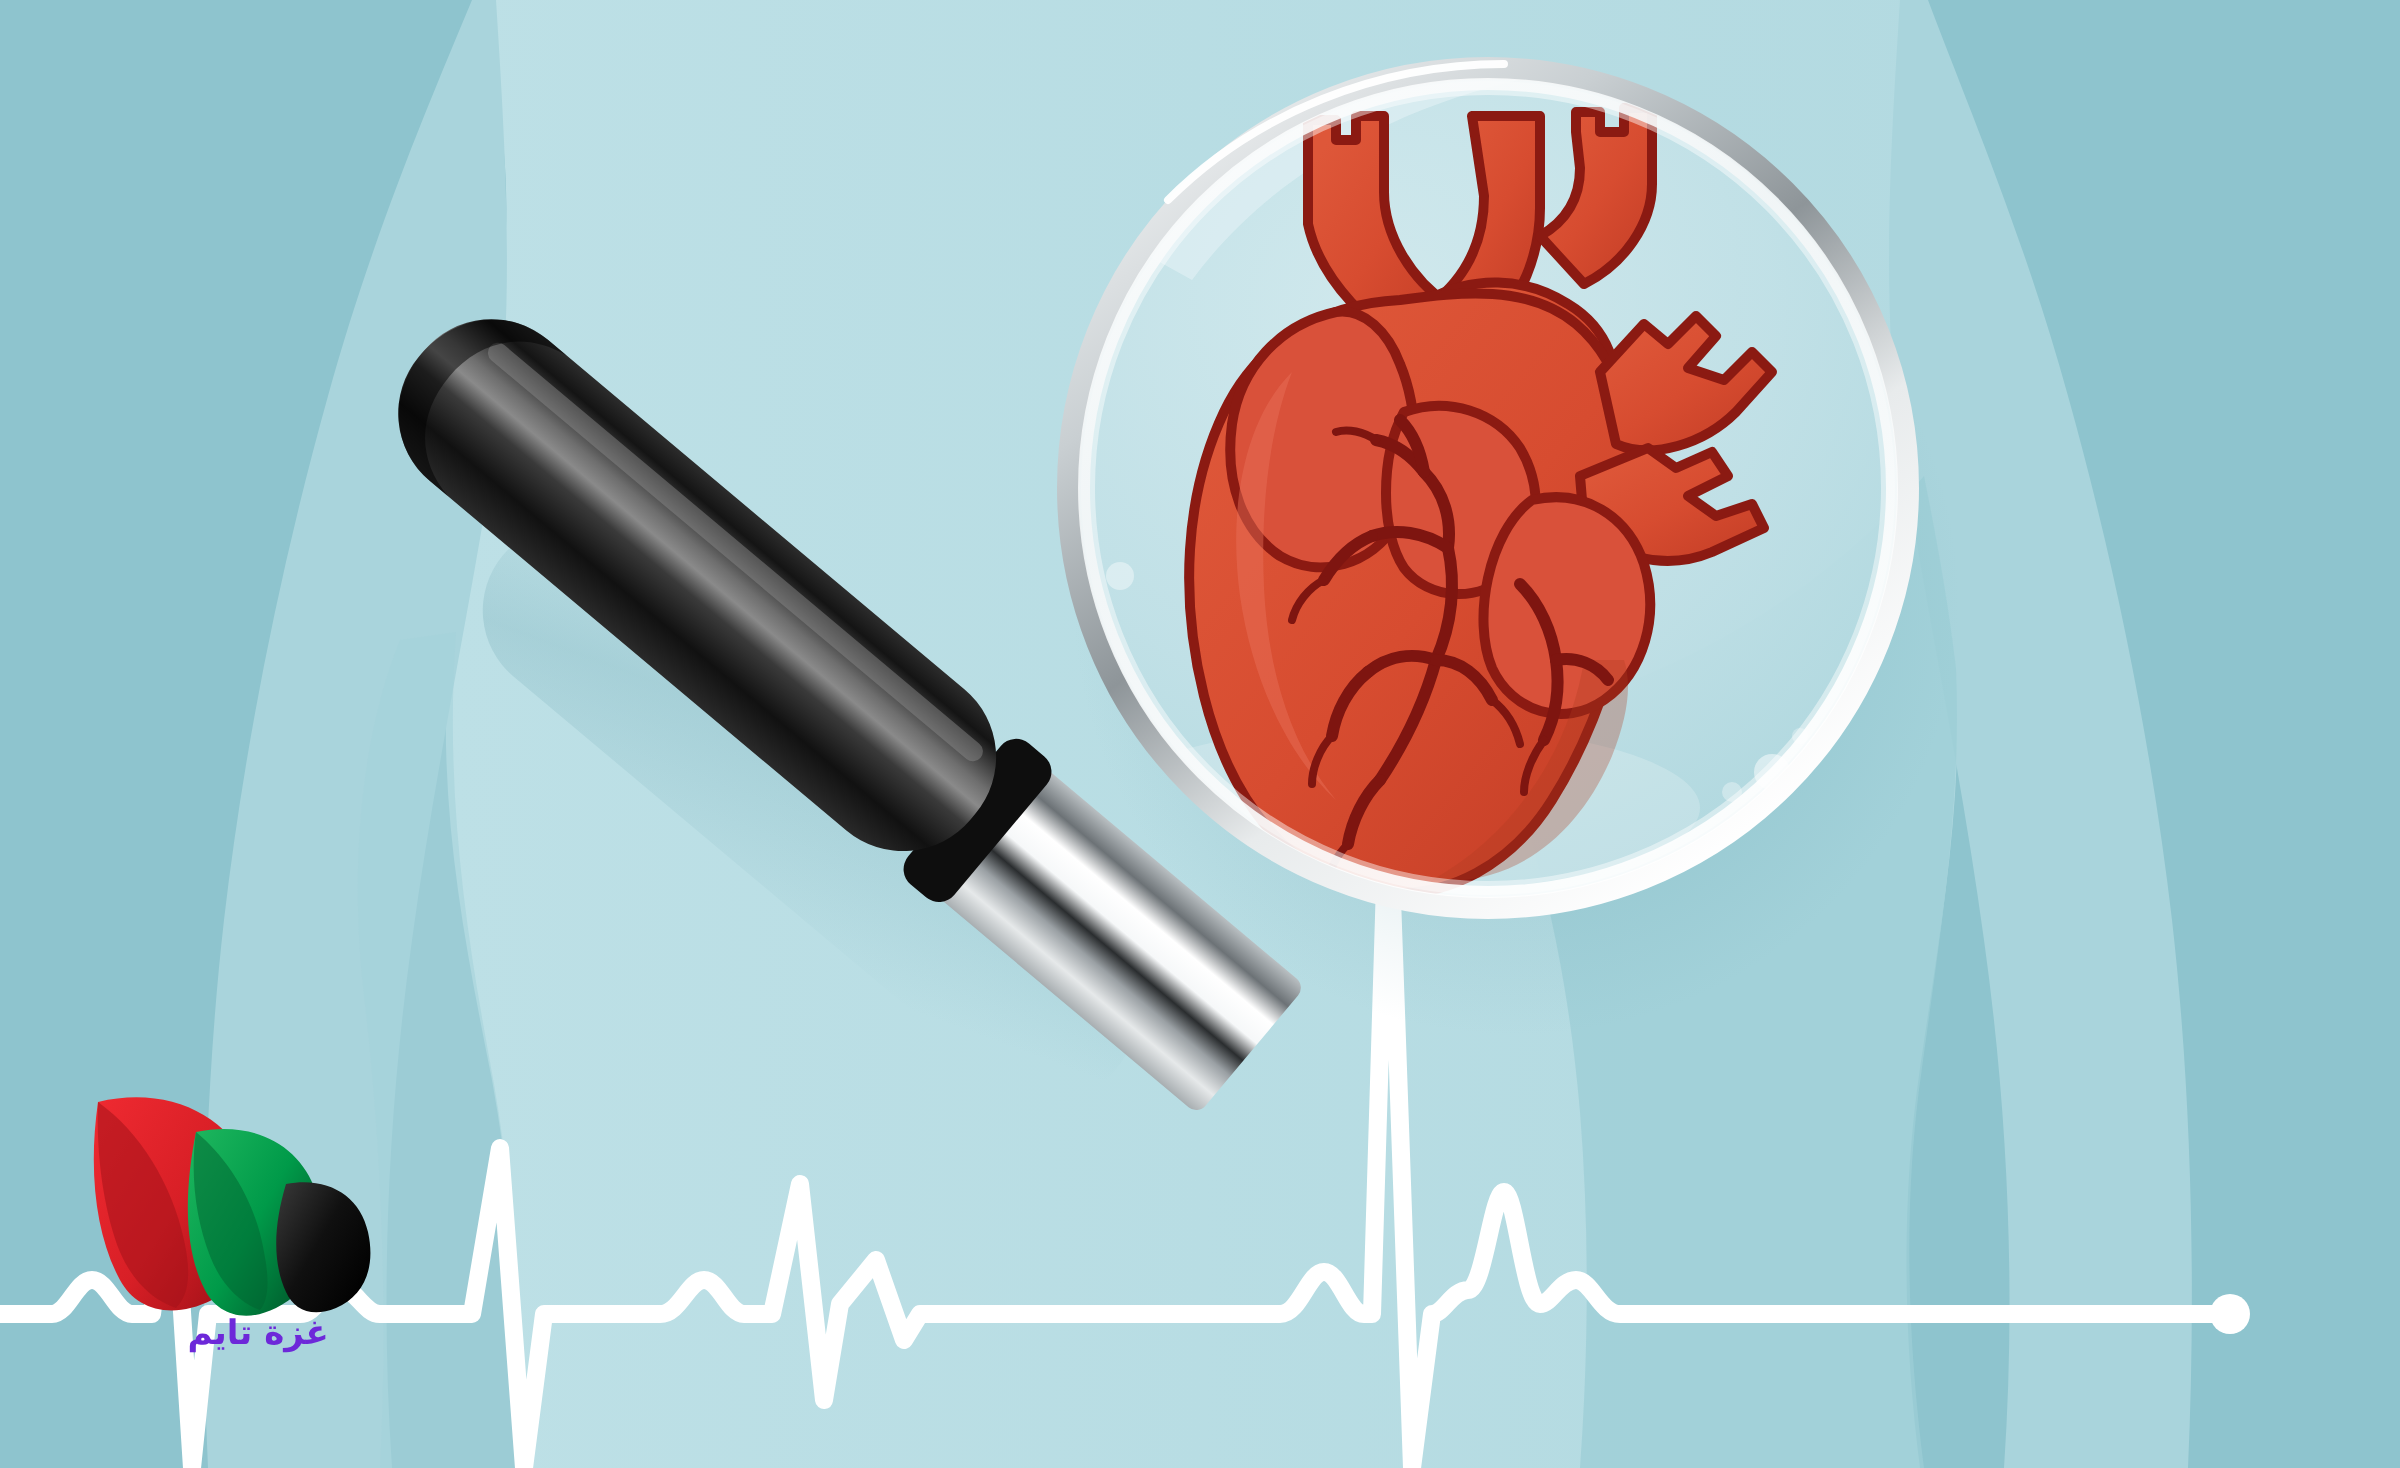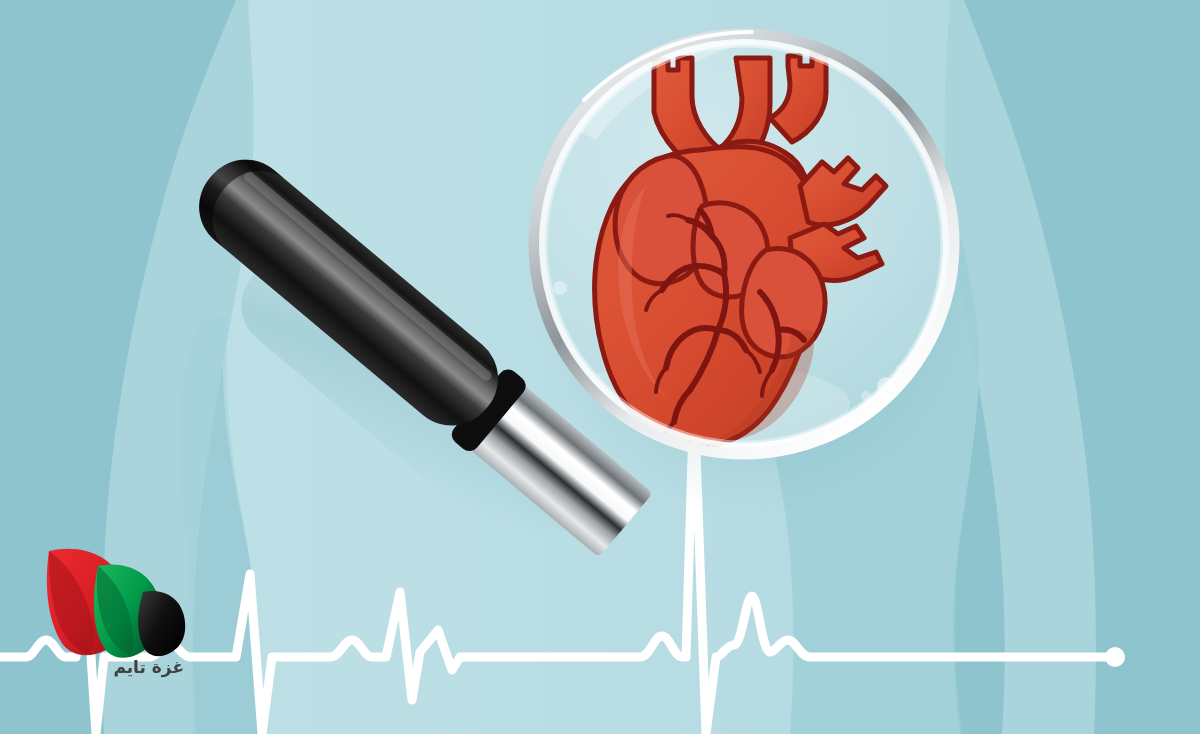--- a/index.html
+++ b/index.html
@@ -16,24 +16,25 @@
   }
   #stage svg.layer {
     position:absolute; top:0; left:0;
     width:1200px; height:734px;
     display:block;
   }
   #logo-text {
     position:absolute;
     left:74px; top:659px;
     width:110px;
+    text-align:center;
     font-family:"DejaVu Sans", sans-serif;
     font-size:17px;
     font-weight:600;
-    color:#404040;
+    color:#6d28d9;
     letter-spacing:1px;
     direction:rtl;
     white-space:nowrap;
     line-height:1;
   }
 </style>
 </head>
 <body>
 
 <div id="stage">

